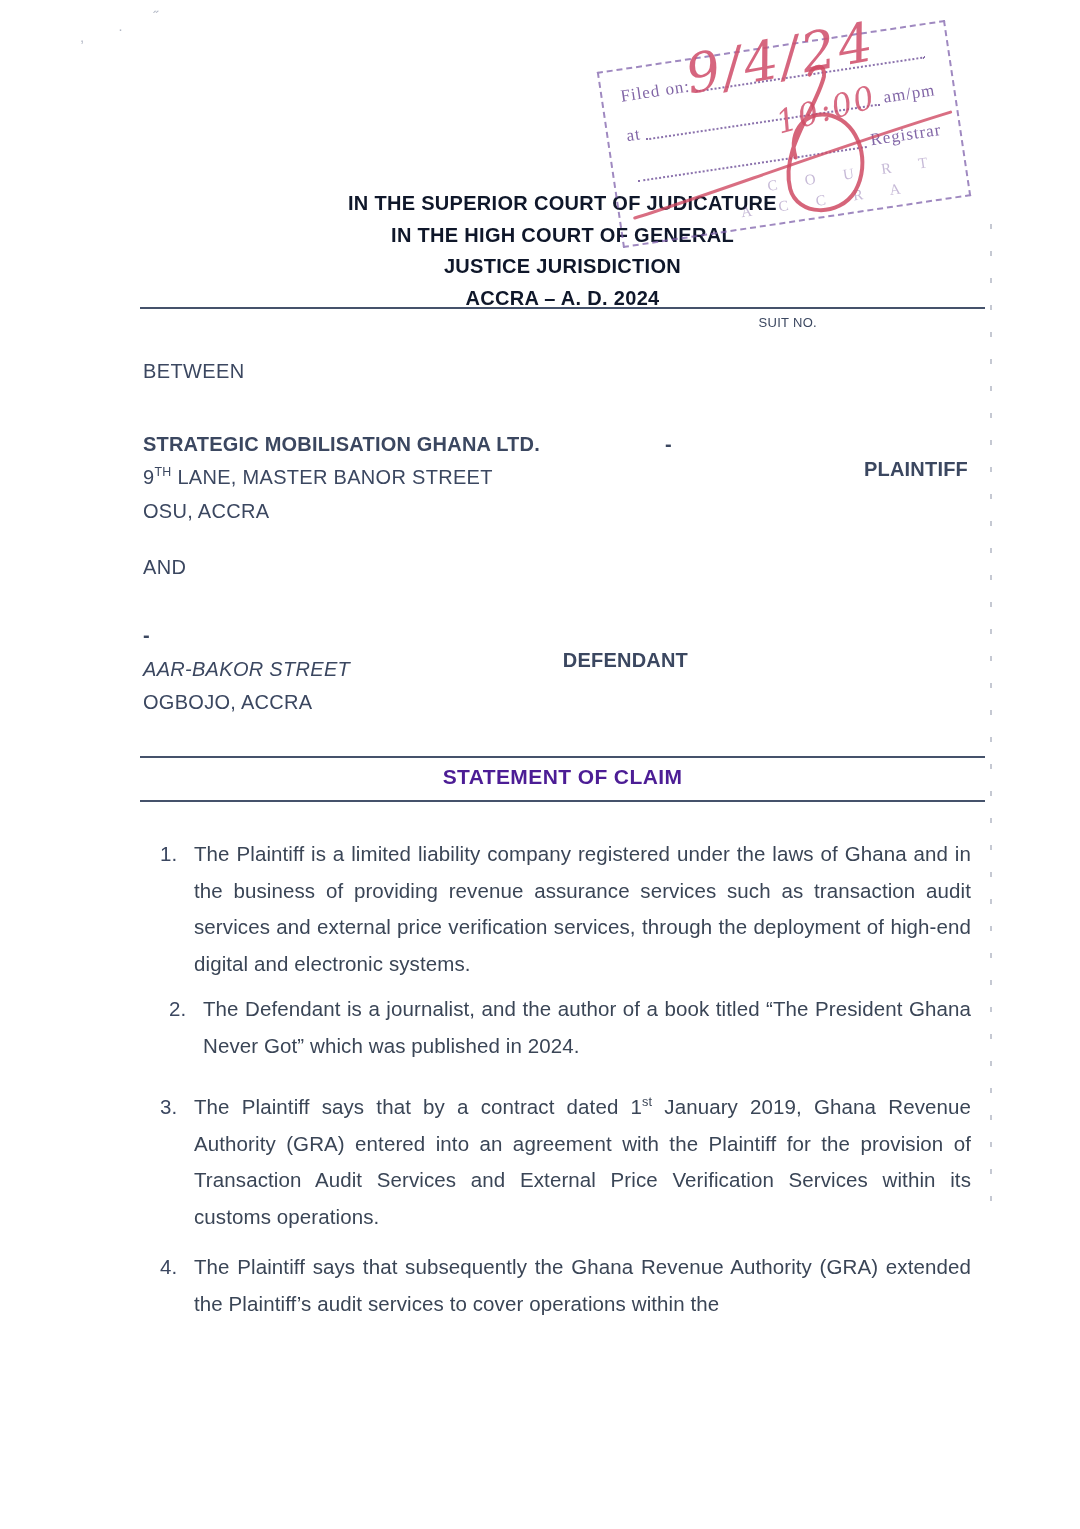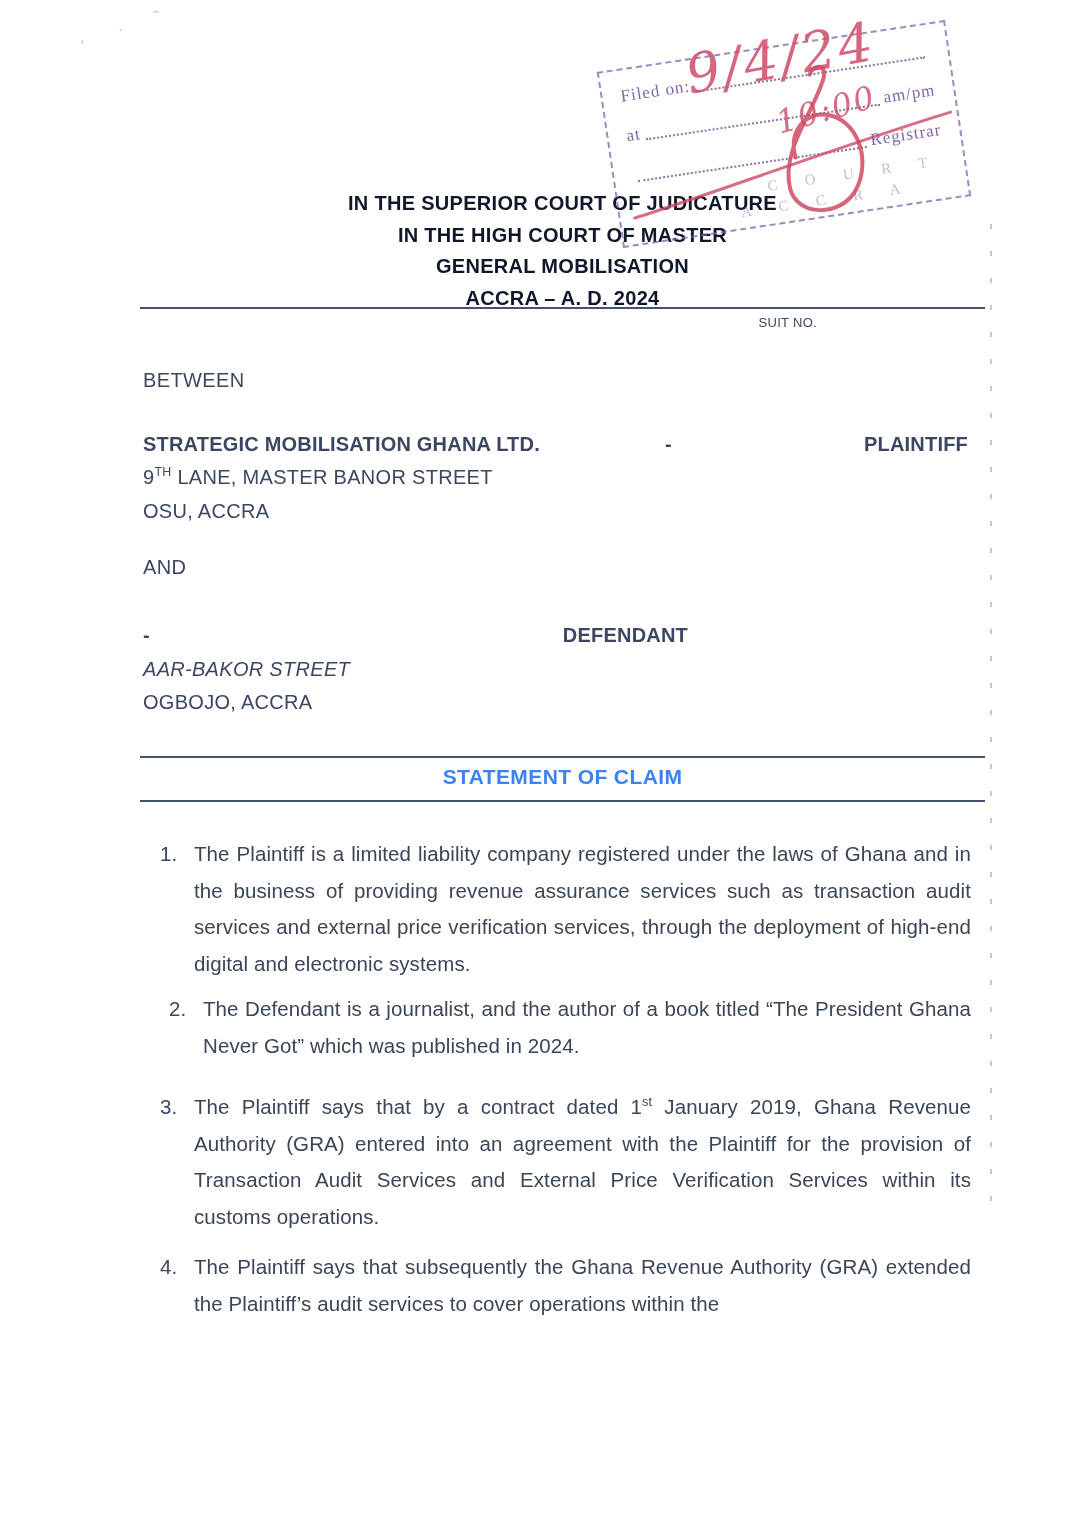--- a/index.html
+++ b/index.html
@@ -13,36 +13,36 @@
 
   
   .court-header { position:absolute; top:188px; left:0; right:0; text-align:center;
     font-weight:bold; font-size:20px; line-height:31.5px; letter-spacing:0.3px; color:#0f172a; }
   .rule { position:absolute; left:0; right:0; border-top:2.5px solid #45526b; }
   .rule-1 { top:307px; }
   .suit-no { position:absolute; top:315px; right:168px; font-size:13px; letter-spacing:0.3px; }
 
   
   .label-plain { position:absolute; left:3px; font-size:20px; letter-spacing:0.4px; }
-  .between { top:369px; }
+  .between { top:360px; }
   .and { top:556px; }
   .party-row { position:absolute; left:3px; right:0; display:grid;
     grid-template-columns:522px 40px 1fr; font-weight:bold; font-size:20px; letter-spacing:0.2px; }
-  .party-row .role { justify-self:end; padding-right:17px; }
+  .party-row .role { justify-self:end; padding-right:17px;margin-top:25px; }
   .plaintiff-row { top:433px; }
   .defendant-row { top:624px; }
   .addr { position:absolute; left:3px; font-size:20px; letter-spacing:0.3px; }
   .p-addr1 { top:466px; } .p-addr2 { top:500px; }
   .d-addr1 { top:658px;font-style:italic; } .d-addr2 { top:691px; }
   sup { font-size:62%; line-height:0; }
 
   
   .rule-2 { top:756px; } .rule-3 { top:800px; }
   .claim-title { position:absolute; top:765px; left:0; right:0; text-align:center;
-    font-weight:bold; font-size:21px; letter-spacing:0.4px; color:#3b82f6; }
+    font-weight:bold; font-size:21px; letter-spacing:0.4px; color:#4c1d95; }
 
   
   .para { position:absolute; left:20px; right:14px; display:flex; }
   .para-num { flex:0 0 34px; font-size:20.5px; line-height:36.5px; }
   .para-text { flex:1; text-align:justify; font-size:20.5px; line-height:36.5px; letter-spacing:0.1px; color:#3a4556; }
   .para-1 { top:836px; }
   .para-2 { top:991px; padding-left:9px; }
   .para-3 { top:1089px; }
   .para-4 { top:1249px; }
 
@@ -76,22 +76,22 @@
 
 <span class="speck speck-1">,</span>
 <span class="speck speck-2">·</span>
 <span class="speck speck-3">˝</span>
 <div class="edge-line"></div>
 
 <div class="content">
 
   <div class="court-header">
     <div>IN THE SUPERIOR COURT OF JUDICATURE</div>
-    <div>IN THE HIGH COURT OF MASTER</div>
-    <div>GENERAL MOBILISATION</div>
+    <div>IN THE HIGH COURT OF GENERAL</div>
+    <div>JUSTICE JURISDICTION</div>
     <div>ACCRA – A. D. 2024</div>
   </div>
   <div class="rule rule-1"></div>
   <div class="suit-no">SUIT NO.</div>
 
   <div class="label-plain between">BETWEEN</div>
 
   <div class="party-row plaintiff-row">
     <span>STRATEGIC MOBILISATION GHANA LTD.</span>
     <span>-</span>

